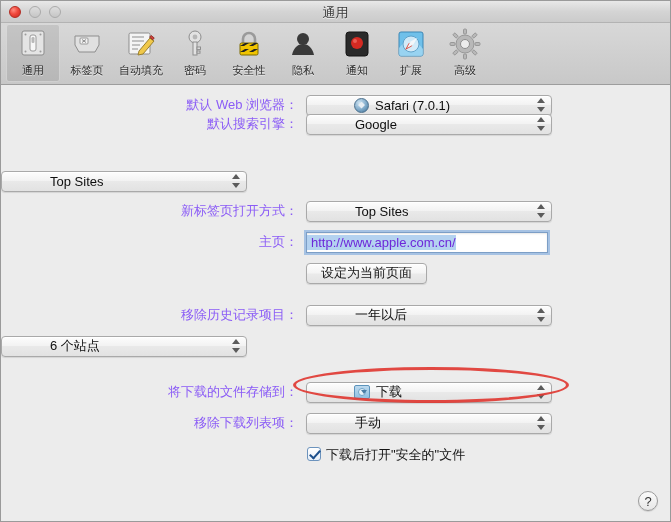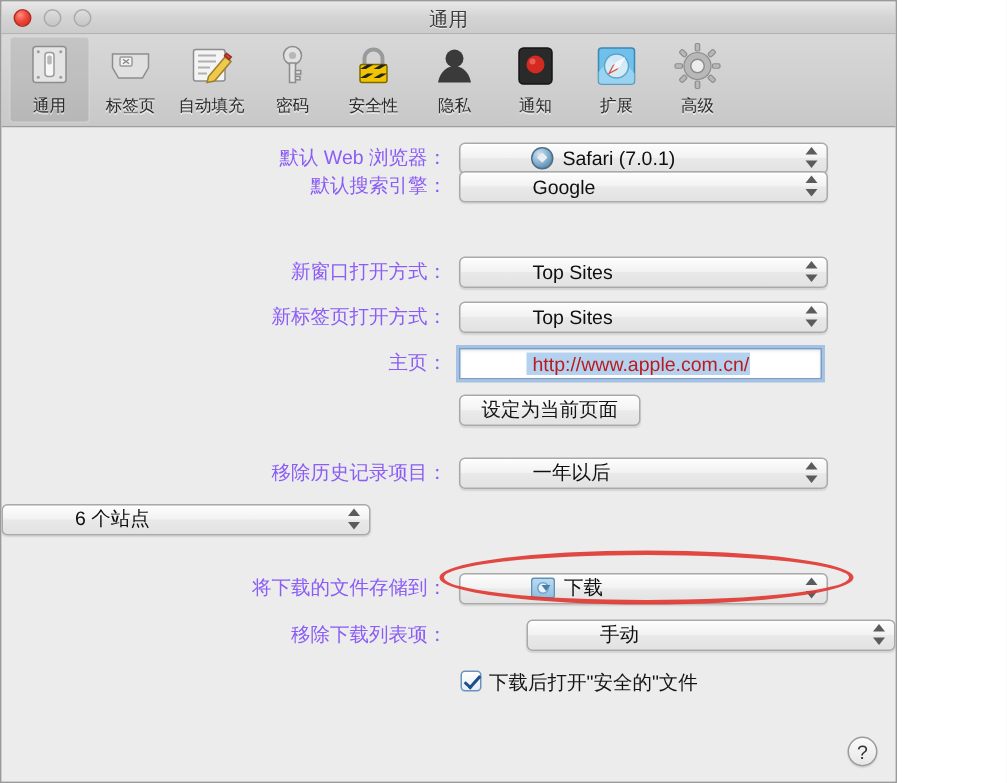--- a/index.html
+++ b/index.html
@@ -7,21 +7,21 @@
     padding: 0;
     background: #ffffff;
   }
   body {
     font-family: "Liberation Sans", "DejaVu Sans", sans-serif;
     -webkit-font-smoothing: antialiased;
   }
 
   #window {
     position: relative;
-    width: 598px;
+    width: 671px;
     height: 522px;
     overflow: hidden;
     background: #ececec;
     border: 1px solid #9a9a9a;
     box-sizing: border-box;
   }
 
   
   #titlebar {
     position: relative;
@@ -239,25 +239,24 @@
     border: 1px solid #7c9ec6;
     box-sizing: border-box;
     box-shadow: 0 0 0 2px rgba(110,160,220,0.55), inset 0 1px 2px rgba(0,0,0,0.10);
     display: flex;
     align-items: center;
     overflow: hidden;
     cursor: text;
   }
   .textfield .tv {
     font-size: 13px;
-    color: #b91c1c;
+    color: #6d28d9;
     padding-left: 4px;
     background: #b4d2f0;
     white-space: nowrap;
-    margin-left: 44px;
   }
 
   
   .pushbtn {
     height: 21px;
     padding: 0 14px;
     background: linear-gradient(to bottom, #fdfdfd 0%, #f4f4f4 48%, #eaeaea 52%, #e3e3e3 100%);
     border: 1px solid #a9a9a9;
     border-radius: 4px;
     box-shadow: 0 1px 1px rgba(0,0,0,0.10), inset 0 1px 0 rgba(255,255,255,0.9);
@@ -491,21 +490,20 @@
       <div class="popup" style="width:246px;">
         <span class="pv">Google</span>
         <span class="stepper">
             <i class="up"></i>
             <i class="dn"></i>
           </span>
       </div>
     </div>
 
     <div class="row" style="top:85px;">
-      <div class="row-label">新窗口打开方式：</div>
       <div class="popup" style="width:246px;">
         <span class="pv">Top Sites</span>
         <span class="stepper">
             <i class="up"></i>
             <i class="dn"></i>
           </span>
       </div>
     </div>
 
     <div class="row" style="top:115px;">
@@ -557,21 +555,21 @@
       <div class="popup" style="width:246px;">
         <span class="mini-dl"></span>
         <span class="pv">下载</span>
         <span class="stepper">
             <i class="up"></i>
             <i class="dn"></i>
           </span>
       </div>
     </div>
 
-    <div class="row" style="top:327px;justify-content:space-between;">
+    <div class="row" style="top:327px;">
       <div class="row-label">移除下载列表项：</div>
       <div class="popup" style="width:246px;">
         <span class="pv">手动</span>
         <span class="stepper">
             <i class="up"></i>
             <i class="dn"></i>
           </span>
       </div>
     </div>
 

